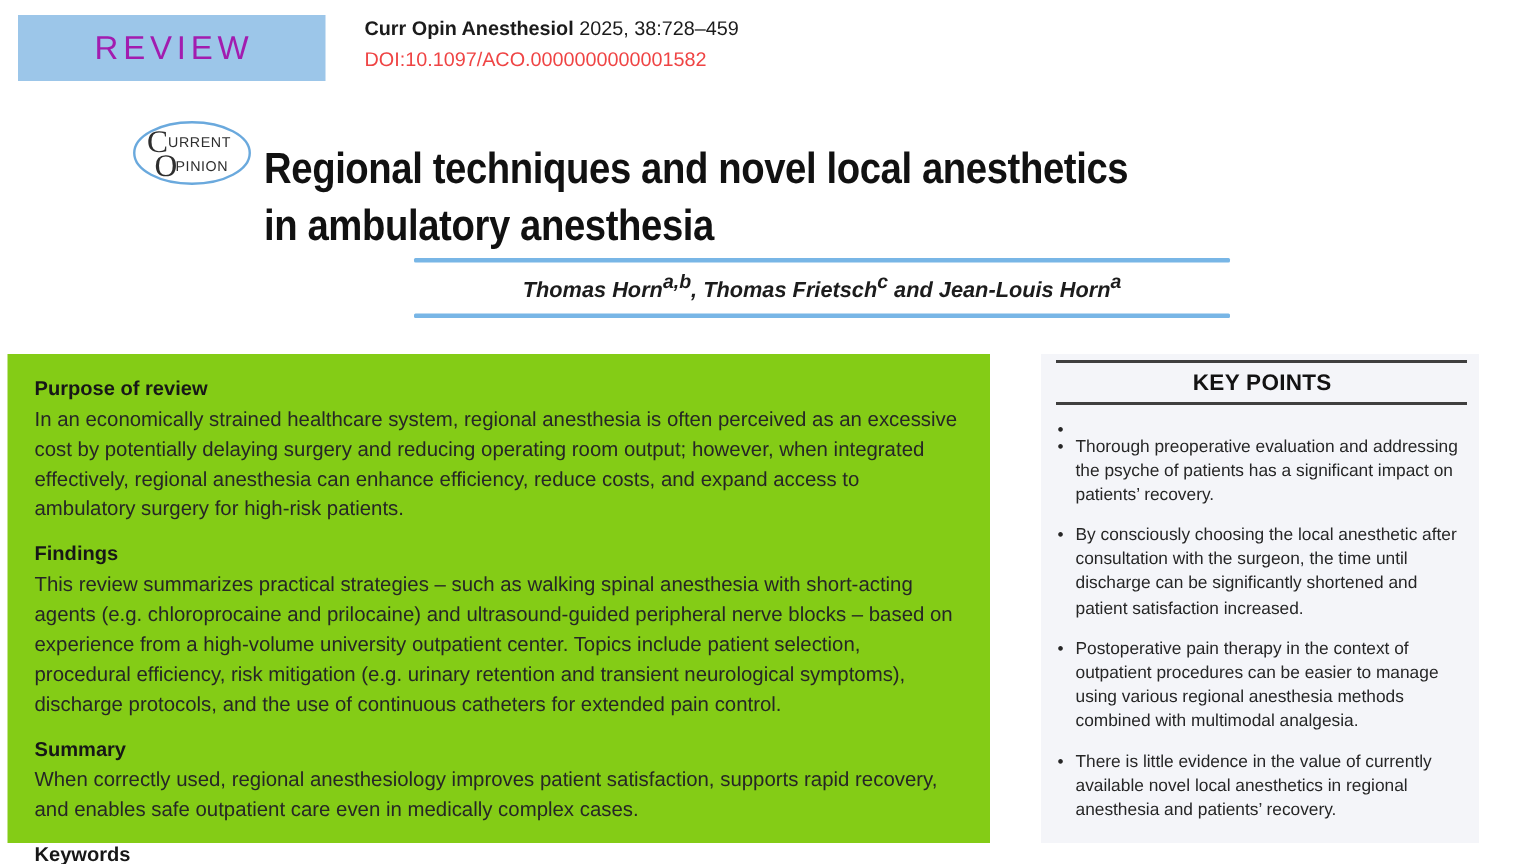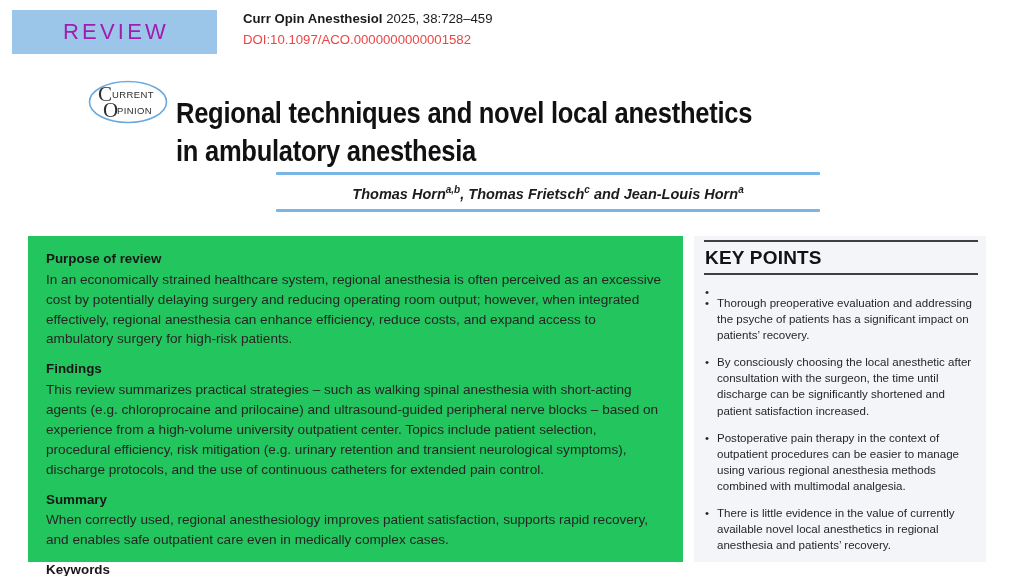--- a/index.html
+++ b/index.html
@@ -100,32 +100,32 @@
   .author-line {
     font-style: italic;
     font-weight: bold;
     font-size: 14.5px;
     color: #1c1c1c;
     text-align: center;
     padding: 11px 0 7px 0;
     white-space: nowrap;
   }
   .author-line sup {
-    font-size: 10px;
+    font-size: 13px;
     font-style: italic;
     vertical-align: super;
     line-height: 0;
   }
 
   
   .abstract-panel {
     position: absolute;
-    left: 28px; top: 236px;
+    left: 5px; top: 236px;
     width: 655px; height: 326px;
-    background: #22c55e;
+    background: #84cc16;
     box-sizing: border-box;
     padding: 14px 16px 10px 18px;
   }
   .abs-heading {
     font-size: 13.4px;
     font-weight: bold;
     color: #171717;
     margin: 0 0 1px 0;
     line-height: 1.4;
   }
@@ -151,25 +151,26 @@
     height: 2px;
     background: #3f3f3f;
     margin: 4px 0 0 0;
   }
   .kp-rule-mid {
     height: 2px;
     background: #3f3f3f;
     margin: 0;
   }
   .kp-title {
-    font-size: 19px;
+    font-size: 15px;
     font-weight: bold;
     color: #131313;
     letter-spacing: 0.2px;
     padding: 5px 0 4px 1px;
+    text-align: center;
   }
   .kp-list {
     list-style: none;
     margin: 0;
     padding: 9px 0 0 0;
   }
   .kp-item {
     position: relative;
     padding-left: 13px;
     margin-bottom: 11px;

